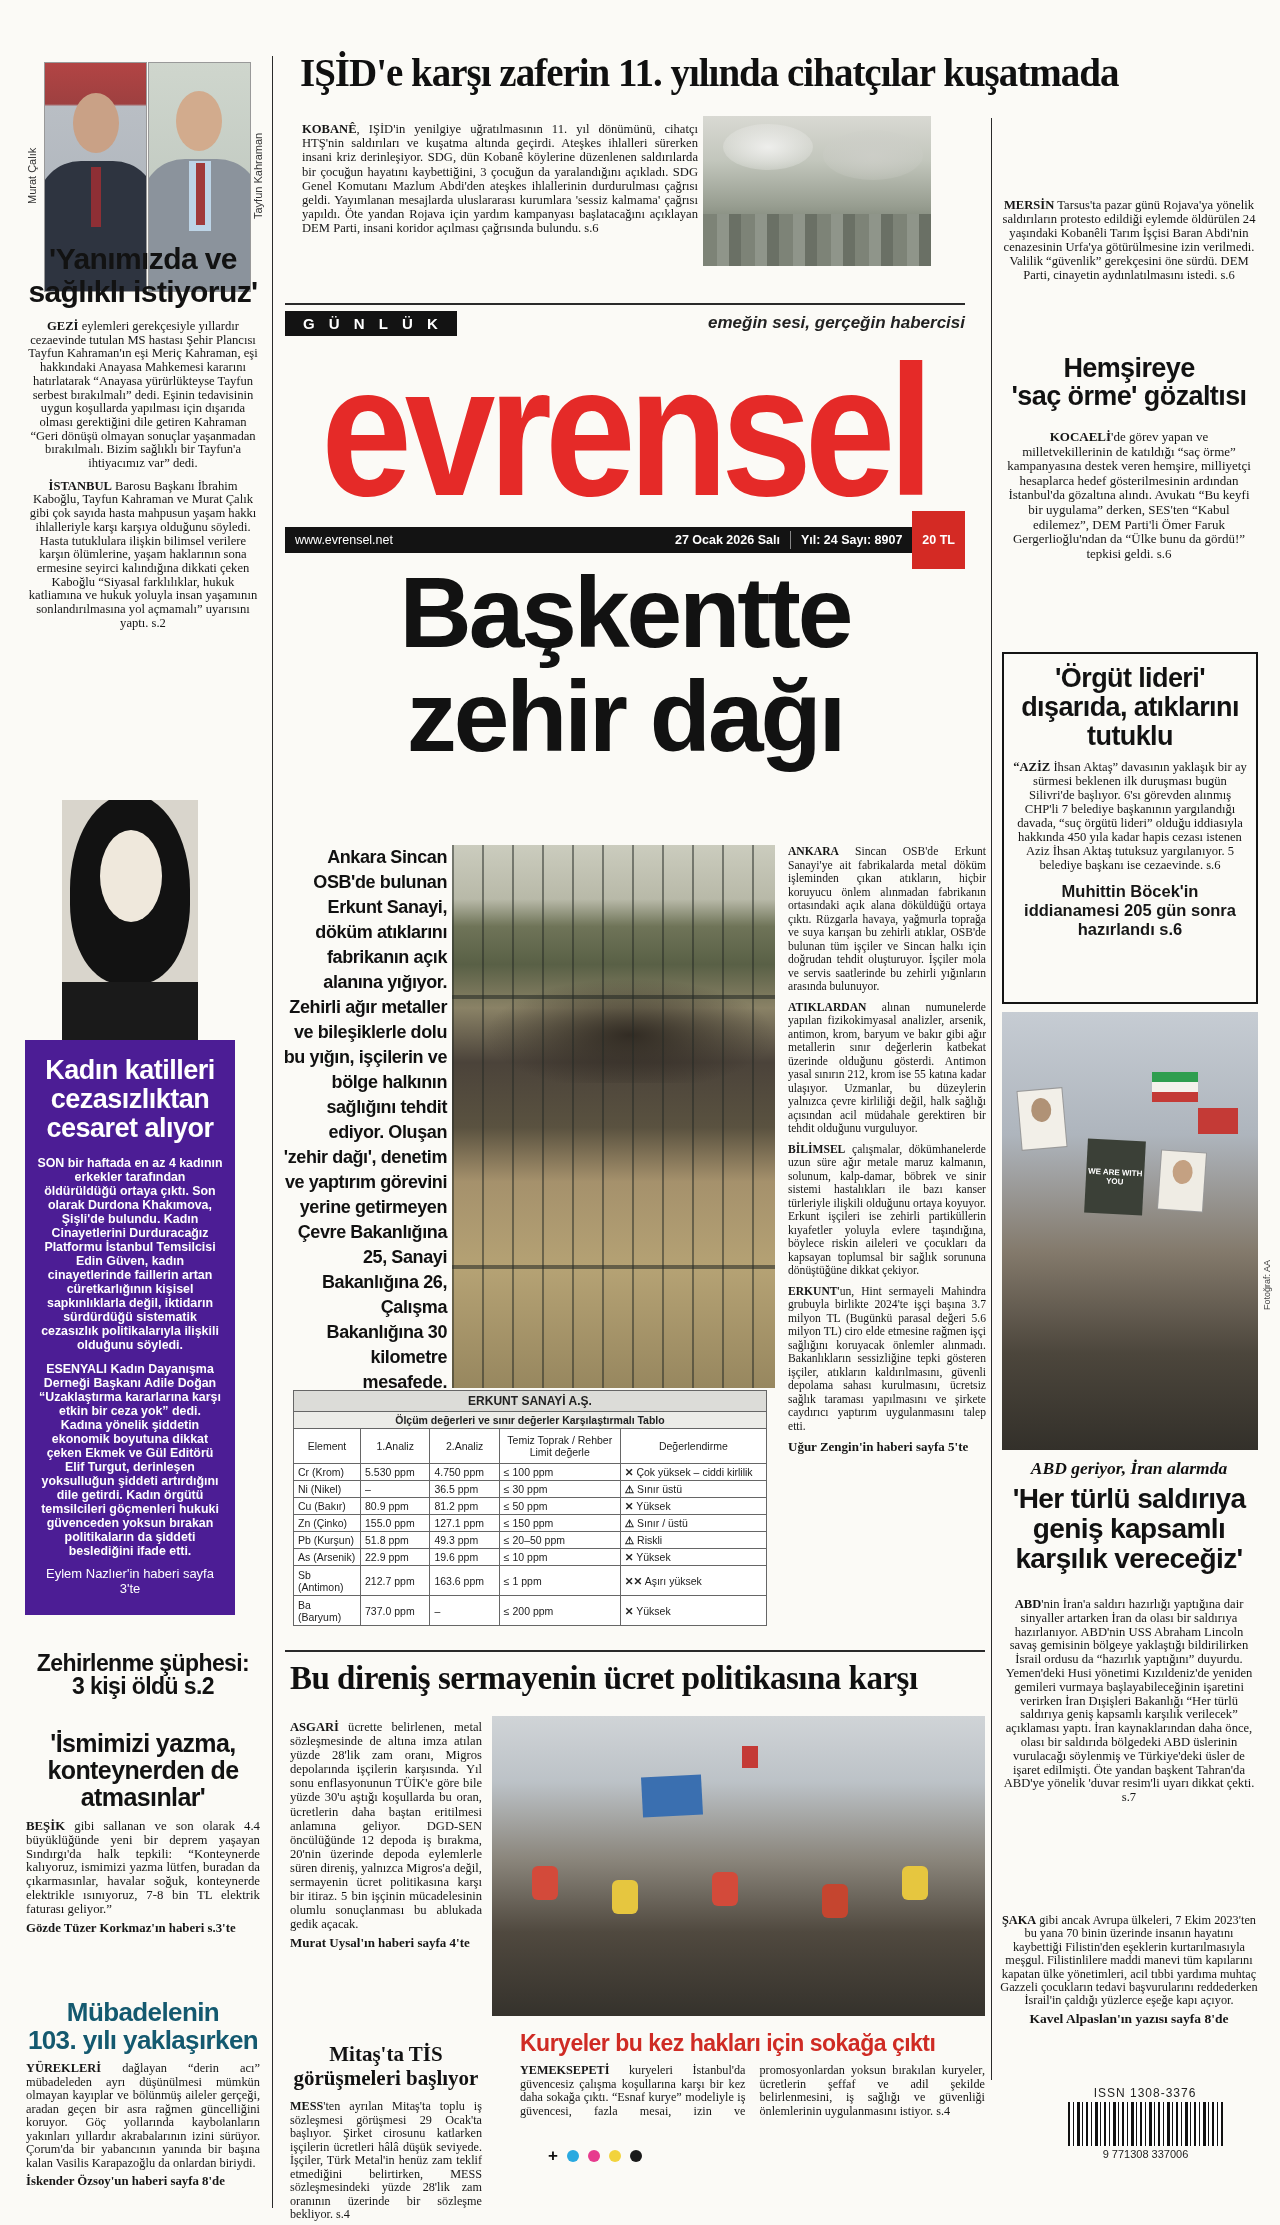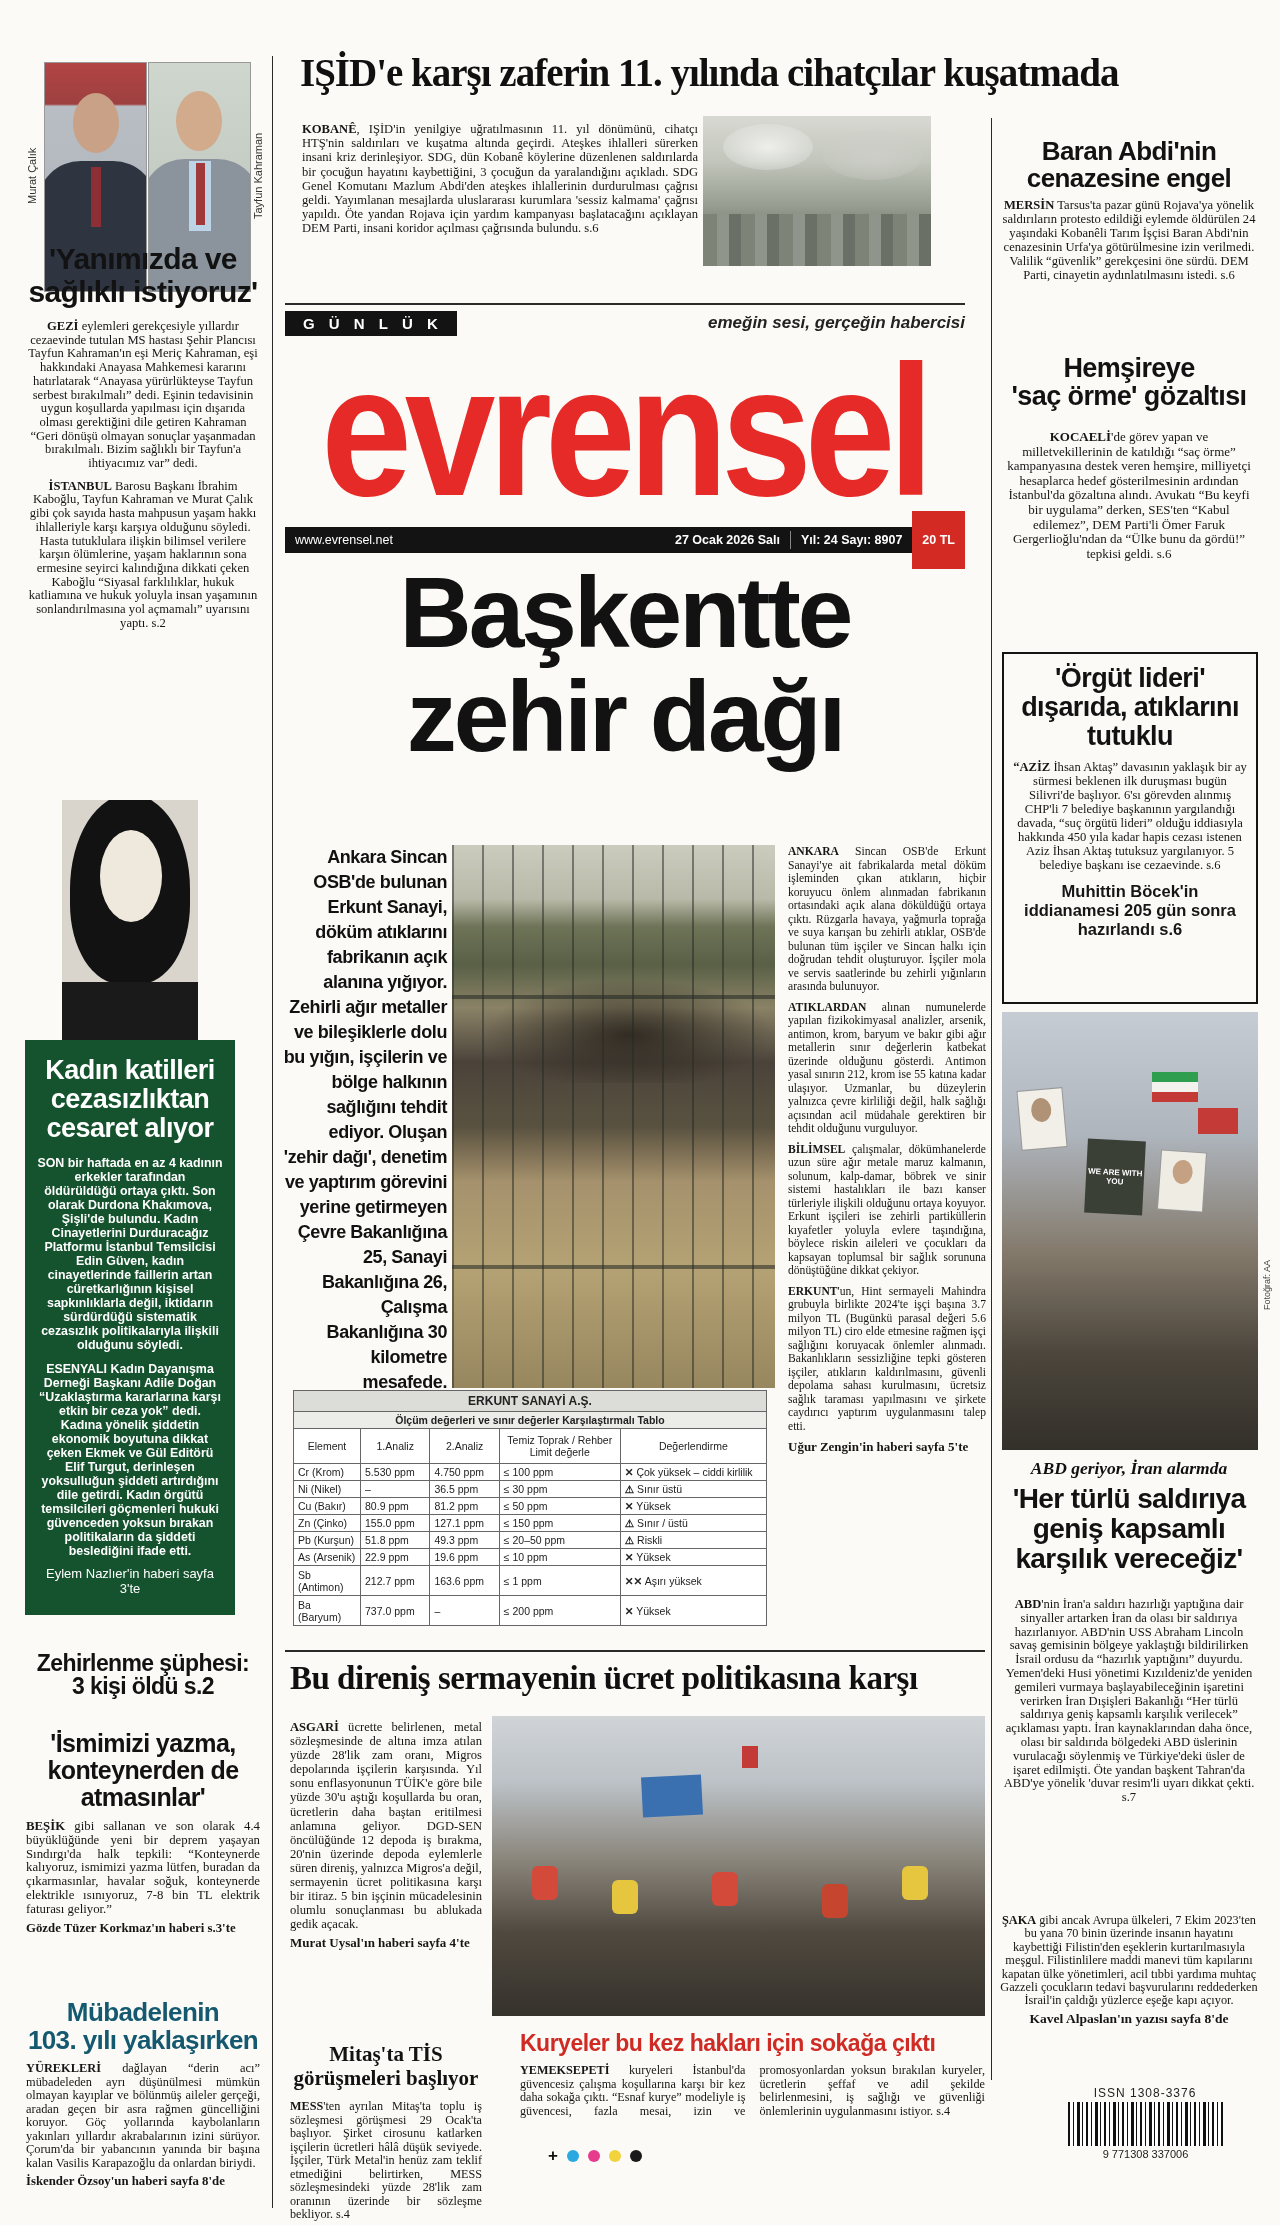--- a/index.html
+++ b/index.html
@@ -171,24 +171,20 @@
             <td>Ba (Baryum)</td>
             <td>737.0 ppm</td>
             <td>–</td>
             <td>≤ 200 ppm</td>
             <td><span class="mark">✕</span> <span>Yüksek</span></td>
           </tr>
     </tbody>
       </table>
   </div>
 
-  <div class="abs hl" style="left:1000px;top:138px;width:258px;font-size:26px;">
-    <div>Baran Abdi'nin</div>
-    <div>cenazesine engel</div>
-  </div>
   <div class="abs" style="left:1002px;top:198px;width:254px;font-size:12.6px;line-height:14px;text-align:center;">
     <p class="ct"><b class="lead">MERSİN</b><span> Tarsus'ta pazar günü Rojava'ya yönelik saldırıların protesto edildiği eylemde öldürülen 24 yaşındaki Kobanêli Tarım İşçisi Baran Abdi'nin cenazesinin Urfa'ya götürülmesine izin verilmedi. Valilik “güvenlik” gerekçesini öne sürdü. DEM Parti, cinayetin aydınlatılmasını istedi. s.6</span></p>
   </div>
 
   <div class="abs hl" style="left:1000px;top:354px;width:258px;font-size:27px;">
     <div>Hemşireye</div>
     <div>'saç örme' gözaltısı</div>
   </div>
   <div class="abs" style="left:1004px;top:430px;width:250px;font-size:13px;line-height:14.6px;text-align:center;">
     <p class="ct"><b class="lead">KOCAELİ</b><span>'de görev yapan ve milletvekillerinin de katıldığı “saç örme” kampanyasına destek veren hemşire, milliyetçi hesaplarca hedef gösterilmesinin ardından İstanbul'da gözaltına alındı. Avukatı “Bu keyfi bir uygulama” derken, SES'ten “Kabul edilemez”, DEM Parti'li Ömer Faruk Gergerlioğlu'ndan da “Ülke bunu da gördü!” tepkisi geldi. s.6</span></p>
@@ -235,21 +231,21 @@
   <div class="abs sans" style="left:1060px;top:2086px;width:170px;text-align:center;font-size:12px;letter-spacing:1px;color:#222;">ISSN 1308-3376</div>
   <div class="abs barcode" style="left:1068px;top:2102px;width:155px;"></div>
   <div class="abs sans" style="left:1068px;top:2148px;width:155px;text-align:center;font-size:11px;color:#222;">9 771308 337006</div>
 
   <div class="abs photo" style="left:62px;top:800px;width:136px;height:240px;background:#d9d5cc;">
     <div class="abs" style="left:8px;top:-6px;width:120px;height:190px;border-radius:50% 50% 42% 42%;background:#121212;"></div>
     <div class="abs" style="left:38px;top:30px;width:62px;height:92px;border-radius:50%;background:#efe8dc;"></div>
     <div class="abs" style="left:0;bottom:0;width:136px;height:58px;background:#1a1a1a;"></div>
   </div>
 
-  <div class="abs sans" style="left:25px;top:1040px;width:210px;height:575px;background:#14532d;color:#fff;box-sizing:border-box;padding:16px 12px;">
+  <div class="abs sans" style="left:25px;top:1040px;width:210px;height:575px;background:#4c1d95;color:#fff;box-sizing:border-box;padding:16px 12px;">
     <div style="font-weight:bold;font-size:27px;line-height:29px;text-align:center;letter-spacing:-0.5px;">
       <div>Kadın katilleri</div>
       <div>cezasızlıktan</div>
       <div>cesaret alıyor</div>
     </div>
     <p style="font-size:12.4px;line-height:14px;text-align:center;margin:13px 0 0 0;font-weight:bold;"><span class="lead">SON</span><span> bir haftada en az 4 kadının erkekler tarafından öldürüldüğü ortaya çıktı. Son olarak Durdona Khakımova, Şişli'de bulundu. Kadın Cinayetlerini Durduracağız Platformu İstanbul Temsilcisi Edin Güven, kadın cinayetlerinde faillerin artan cüretkarlığının kişisel sapkınlıklarla değil, iktidarın sürdürdüğü sistematik cezasızlık politikalarıyla ilişkili olduğunu söyledi.</span></p>
     <p style="font-size:12.4px;line-height:14px;text-align:center;margin:10px 0 0 0;font-weight:bold;"><span class="lead">ESENYALI</span><span> Kadın Dayanışma Derneği Başkanı Adile Doğan “Uzaklaştırma kararlarına karşı etkin bir ceza yok” dedi. Kadına yönelik şiddetin ekonomik boyutuna dikkat çeken Ekmek ve Gül Editörü Elif Turgut, derinleşen yoksulluğun şiddeti artırdığını dile getirdi. Kadın örgütü temsilcileri göçmenleri hukuki güvenceden yoksun bırakan politikaların da şiddeti beslediğini ifade etti.</span></p>
     <div style="font-weight:normal;font-size:13px;text-align:center;margin-top:8px;">Eylem Nazlıer'in haberi sayfa 3'te</div>
   </div>
 

